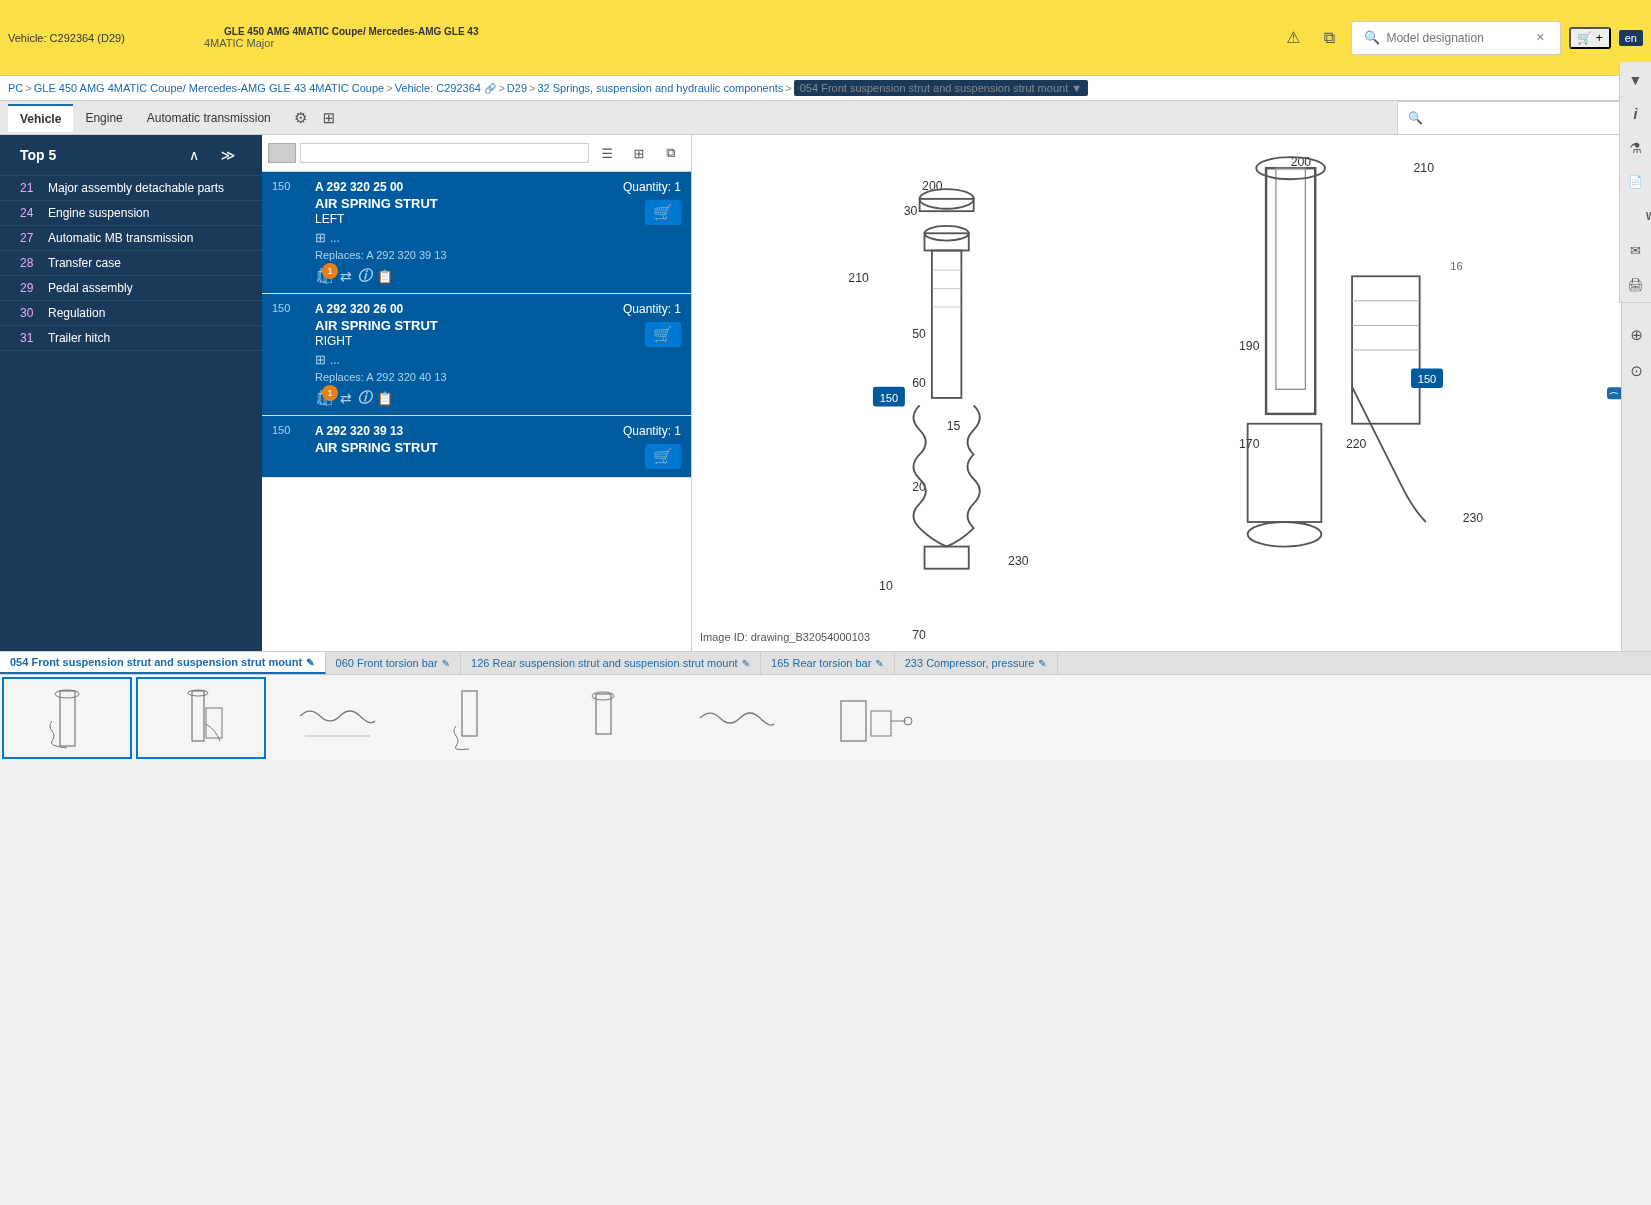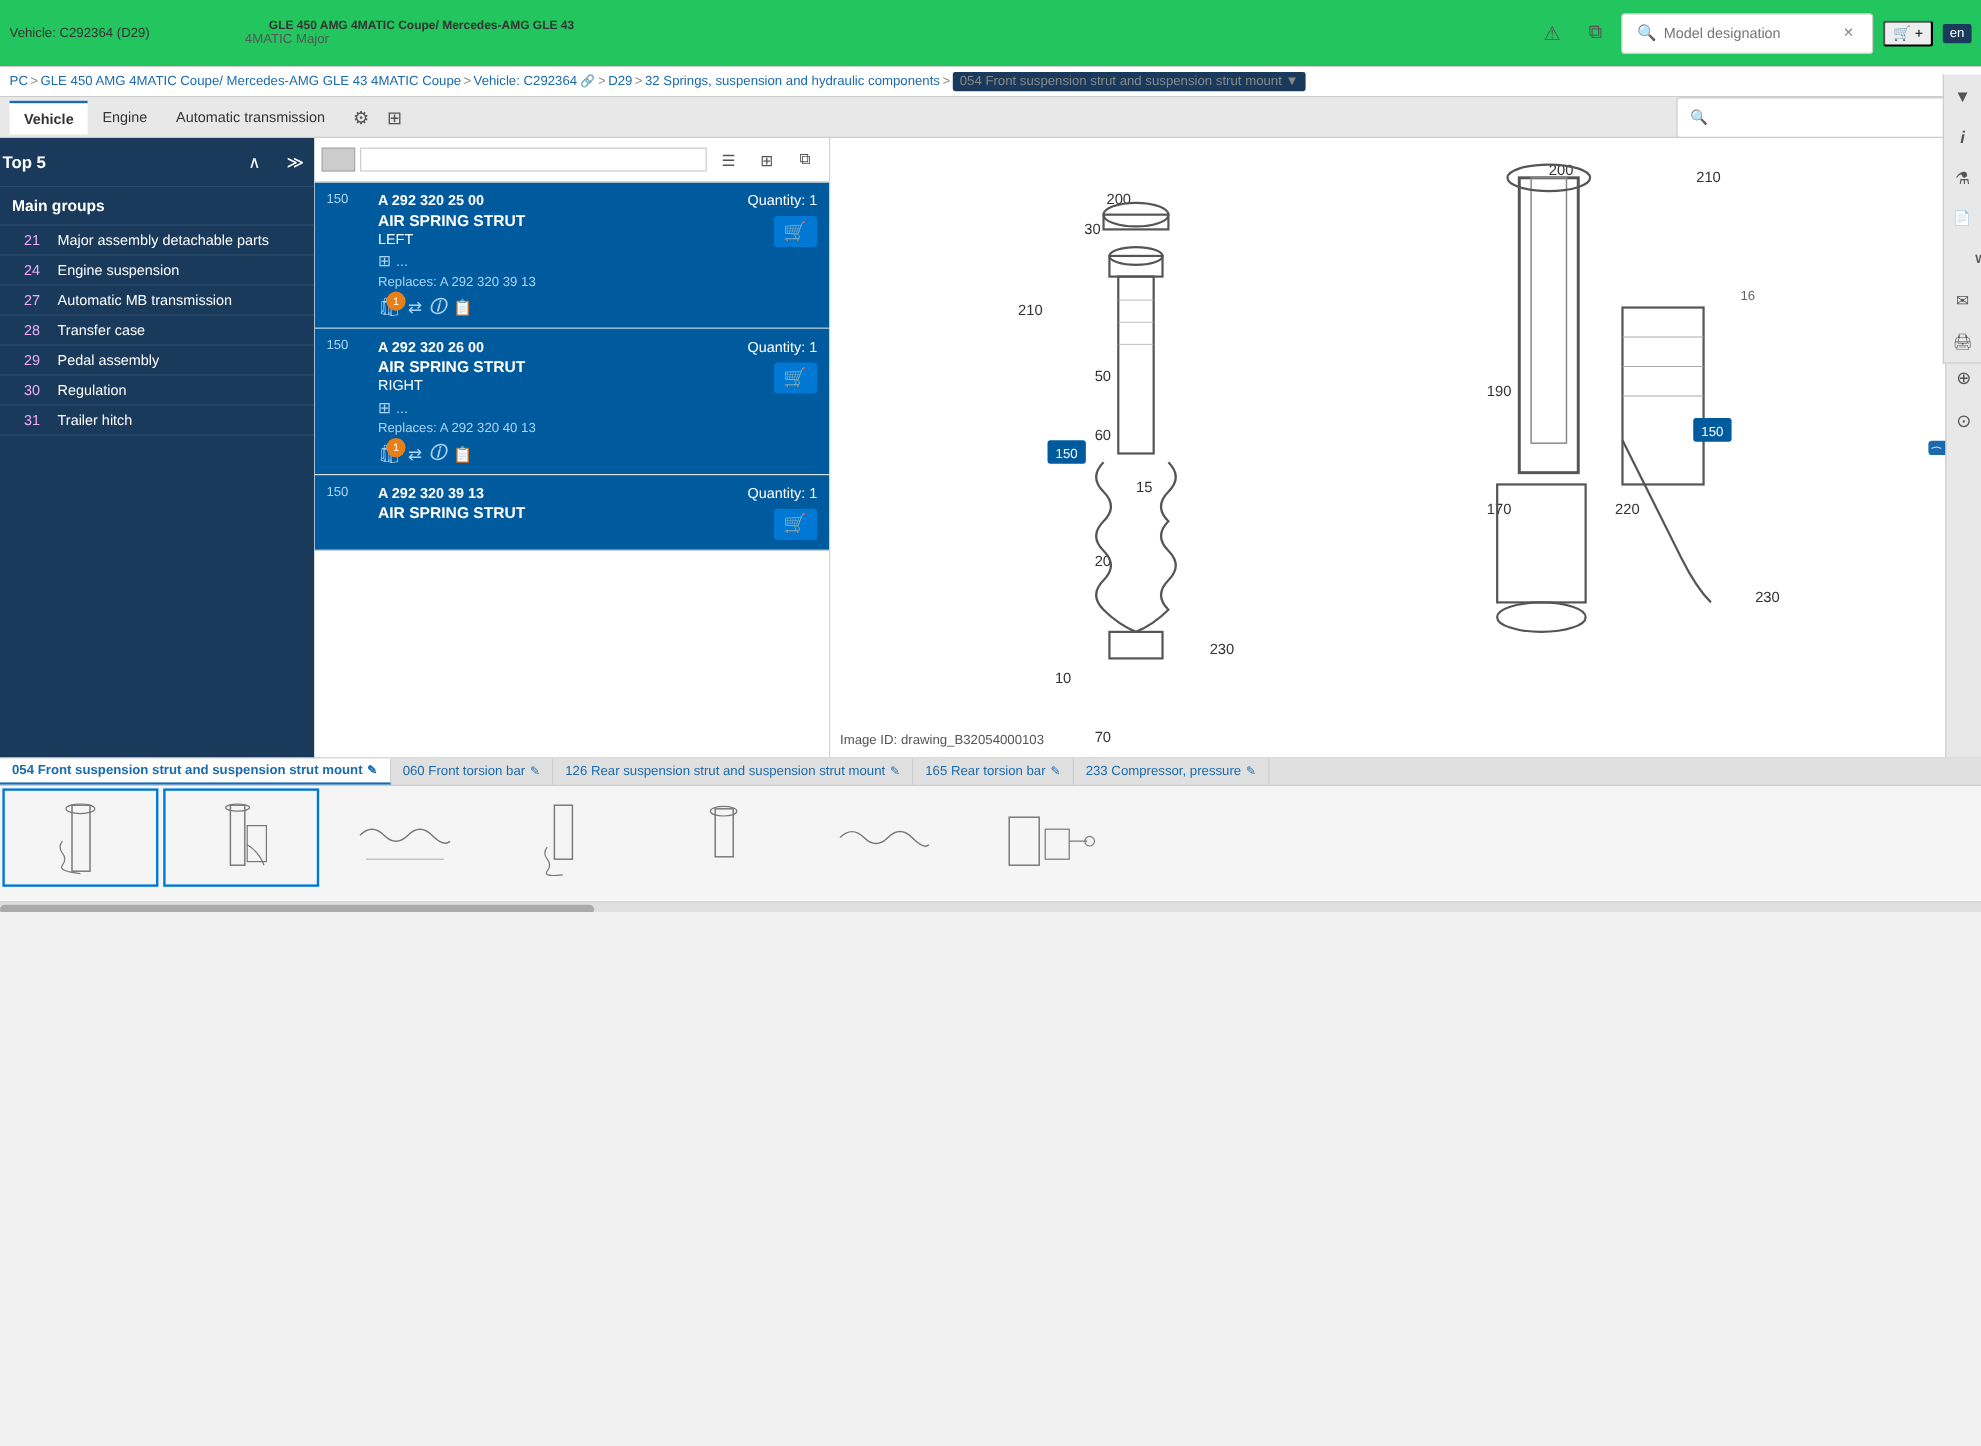--- a/index.html
+++ b/index.html
@@ -1,19 +1,19 @@
 <!DOCTYPE html>
 <html><head>
   <meta charset="utf-8">
   <style>
     * { box-sizing: border-box; margin: 0; padding: 0; }
     body { font-family: Arial, sans-serif; font-size: 12px; background: #f0f0f0; overflow: hidden; width: 1651px; height: 760px; }
 
     
-    .header { display: flex; align-items: center; background: #22c55e; border-bottom: 1px solid #ccc; padding: 4px 8px; height: 56px; }
+    .header { display: flex; align-items: center; background: #fde047; border-bottom: 1px solid #ccc; padding: 4px 8px; height: 76px; }
     .header-vehicle { font-size: 11px; color: #333; min-width: 180px; }
     .header-model { font-size: 10px; font-weight: bold; color: #333; flex: 1; margin-left: 20px; }
     .header-model-sub { font-size: 11px; color: #555; }
     .header-icons { display: flex; align-items: center; gap: 8px; margin-left: auto; }
     .header-search { display: flex; align-items: center; border: 1px solid #ccc; border-radius: 3px; padding: 2px 6px; background: #fff; }
     .header-search input { border: none; outline: none; font-size: 12px; width: 140px; }
     .lang-badge { background: #1a3a5c; color: #fff; font-size: 11px; padding: 2px 6px; border-radius: 2px; }
     .icon-btn { width: 28px; height: 28px; display: flex; align-items: center; justify-content: center; cursor: pointer; color: #555; font-size: 16px; border: none; background: transparent; }
     .cart-btn { background: #eee; border-radius: 3px; padding: 2px 6px; display: flex; align-items: center; gap: 2px; font-size: 12px; cursor: pointer; }
 
@@ -29,21 +29,21 @@
     .tab-btn.active { background: #fff; border-top: 2px solid #1a6aad; font-weight: bold; }
     .toolbar-icons { margin-left: auto; display: flex; align-items: center; gap: 4px; }
     .toolbar-search { display: flex; align-items: center; border: 1px solid #ccc; border-radius: 3px; background: #fff; padding: 2px 4px; }
     .toolbar-search input { border: none; outline: none; font-size: 11px; width: 200px; }
 
     
     .main-container { display: flex; height: calc(760px - 62px - 28px - 34px - 120px); }
 
     
     .sidebar { width: 262px; background: #1a3a5c; color: #fff; display: flex; flex-direction: column; overflow: hidden; }
-    .sidebar-header { display: flex; align-items: center; justify-content: space-between; padding: 6px 2px; background: #1a3a5c; border-bottom: 1px solid #2a4a6c; }
+    .sidebar-header { display: flex; align-items: center; justify-content: space-between; padding: 6px 20px; background: #1a3a5c; border-bottom: 1px solid #2a4a6c; }
     .sidebar-title { font-weight: bold; font-size: 14px; }
     .sidebar-header-icons { display: flex; gap: 6px; }
     .sidebar-top-items { }
     .sidebar-item { padding: 5px 10px; font-size: 12px; cursor: pointer; border-bottom: 1px solid #2a4a6c; }
     .sidebar-section-title { padding: 8px 10px; font-weight: bold; font-size: 13px; color: #fff; background: #1a3a5c; border-bottom: 1px solid #2a4a6c; }
     .sidebar-main-item { padding: 5px 10px 5px 20px; font-size: 12px; cursor: pointer; border-bottom: 1px solid #2a4a6c; display: flex; gap: 8px; }
     .sidebar-num { color: #f0abfc; min-width: 20px; }
 
     
     .parts-list { width: 430px; background: #fff; border-right: 1px solid #ccc; display: flex; flex-direction: column; overflow: hidden; }
@@ -150,21 +150,20 @@
 <div class="main-container">
 
   <div class="sidebar">
     <div class="sidebar-header">
       <span class="sidebar-title">Top 5</span>
       <div class="sidebar-header-icons">
         <button class="icon-btn" style="color:#fff; font-size:14px;">∧</button>
         <button class="icon-btn" style="color:#fff; font-size:14px;">≫</button>
       </div>
     </div>
-    <div class="sidebar-section-title">Main groups</div>
     <div>
       <div class="sidebar-main-item">
         <span class="sidebar-num">21</span>
         <span>Major assembly detachable parts</span>
       </div>
       <div class="sidebar-main-item">
         <span class="sidebar-num">24</span>
         <span>Engine suspension</span>
       </div>
       <div class="sidebar-main-item">

